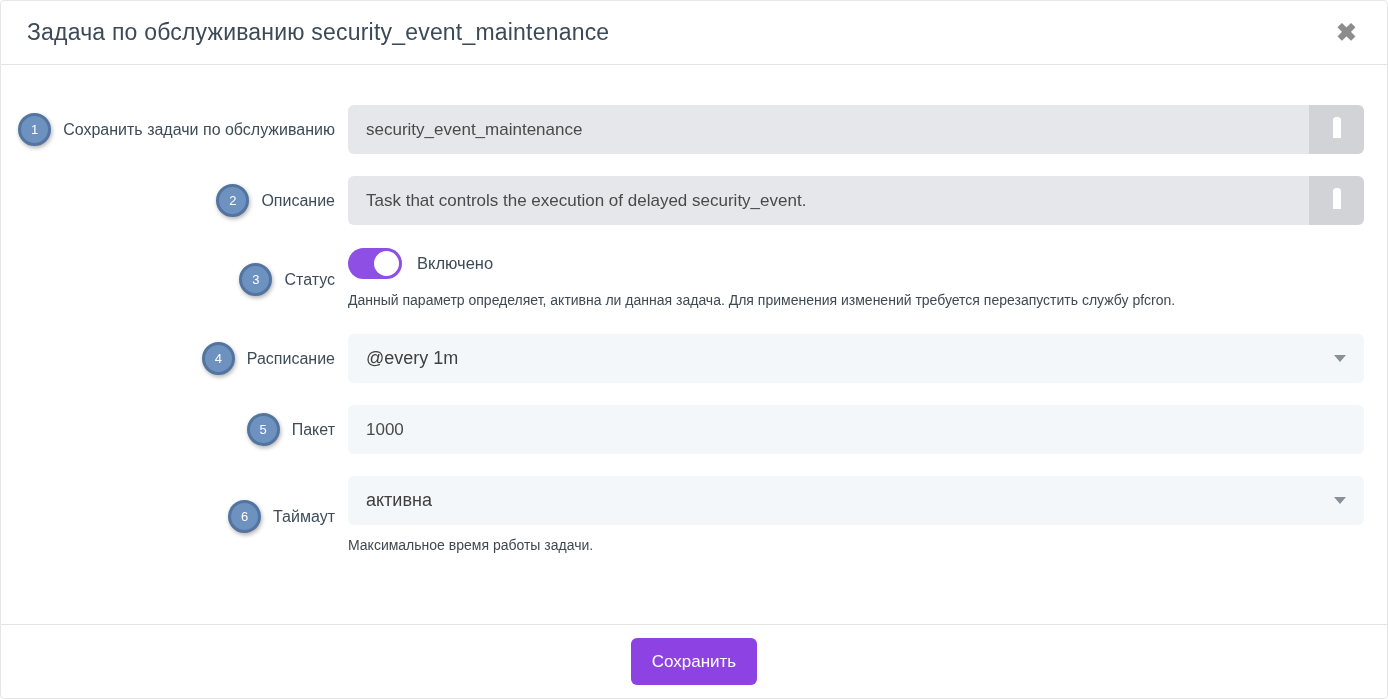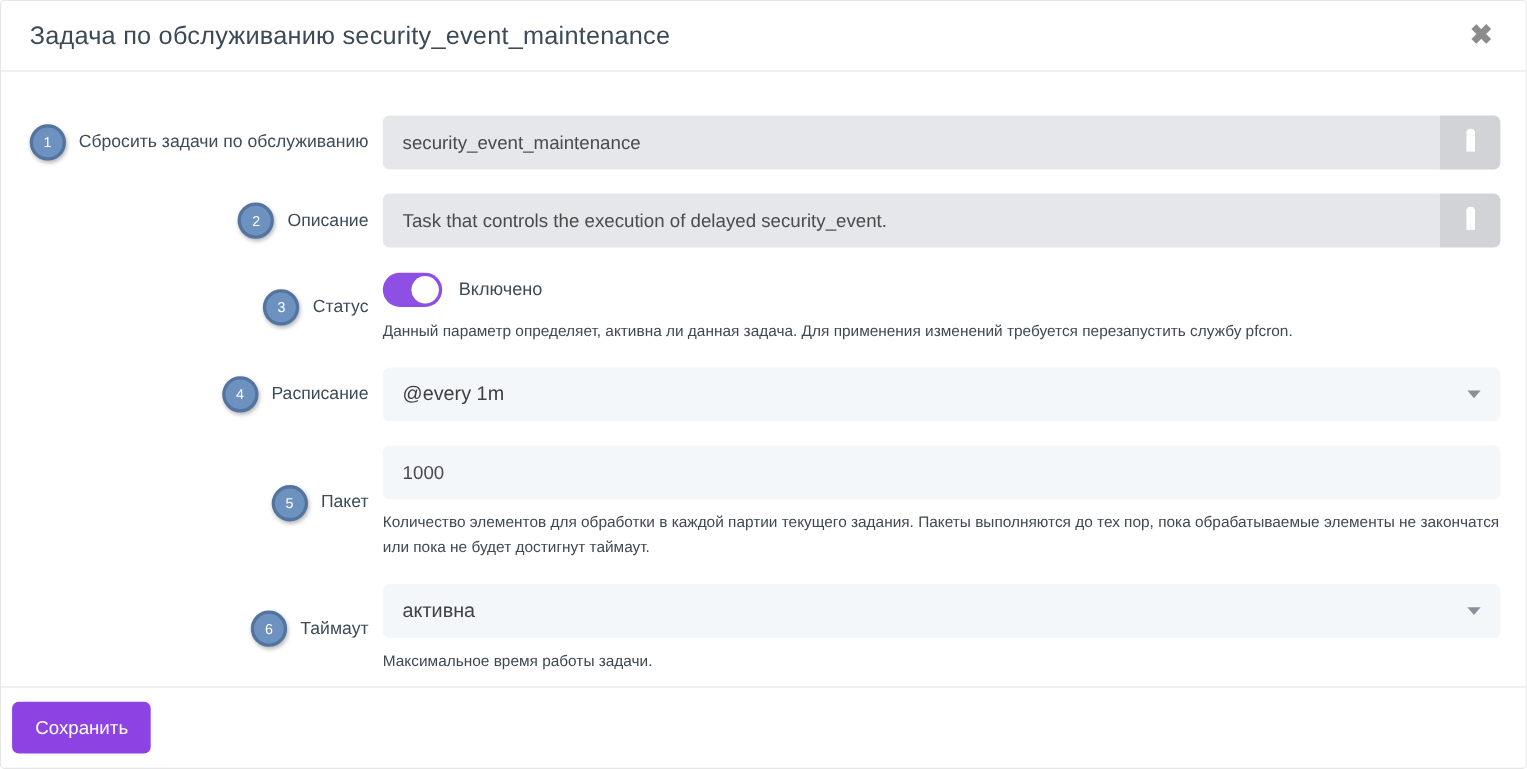--- a/index.html
+++ b/index.html
@@ -94,21 +94,21 @@
   .caret-down {
     width: 0; height: 0;
     border-left: 6px solid transparent; border-right: 6px solid transparent;
     border-top: 7px solid #8a9097;
   }
   .dual-control { display: flex; gap: 12px; }
   .dual-control > * { flex: 1; }
   
   .modal-footer {
     flex-shrink: 0; border-top: 1px solid #e4e4e4;
-    padding: 13px 10px; display: flex; align-items: center; gap: 10px;
+    padding: 13px 10px; display: flex; align-items: center; gap: 10px; flex-direction: column;
   }
   .btn {
     font-family: "Liberation Sans", "DejaVu Sans", sans-serif;
     font-size: 17px; border: none; cursor: pointer;
     height: 47px; padding: 0 21px; border-radius: 6px;
   }
   .btn-save { background: #8d43e4; color: #fff; }
   .btn-group {
     display: flex; border: 1px solid #2d2d2d; border-radius: 6px; overflow: hidden;
   }
@@ -123,21 +123,21 @@
   <div class="modal-header">
     <div class="modal-title">Задача по обслуживанию security_event_maintenance</div>
     <button class="close-btn">✖</button>
   </div>
 
   <div class="modal-body">
 
     <div class="form-row">
       <div class="label-col control-49">
         <div class="step-badge">1</div>
-        <div class="field-label">Сбросить задачи по обслуживанию</div>
+        <div class="field-label">Сохранить задачи по обслуживанию</div>
       </div>
       <div class="control-col">
         <div class="input-group">
           <input class="text-input locked" type="text" readonly="" value="security_event_maintenance" style="">
           <div class="lock-addon">
             <span class="lock-icon">
               <span class="lock-shackle"></span>
               <span class="lock-body-shape"></span>
             </span>
           </div>
@@ -192,21 +192,20 @@
       </div>
     </div>
 
     <div class="form-row">
       <div class="label-col control-49">
         <div class="step-badge">5</div>
         <div class="field-label">Пакет</div>
       </div>
       <div class="control-col">
         <input class="text-input" type="text" value="1000" style="">
-        <div class="help-text">Количество элементов для обработки в каждой партии текущего задания. Пакеты выполняются до тех пор, пока обрабатываемые элементы не закончатся или пока не будет достигнут таймаут.</div>
       </div>
     </div>
 
     <div class="form-row">
       <div class="label-col control-49">
         <div class="step-badge">6</div>
         <div class="field-label">Таймаут</div>
       </div>
       <div class="control-col">
         <div class="dual-control">

